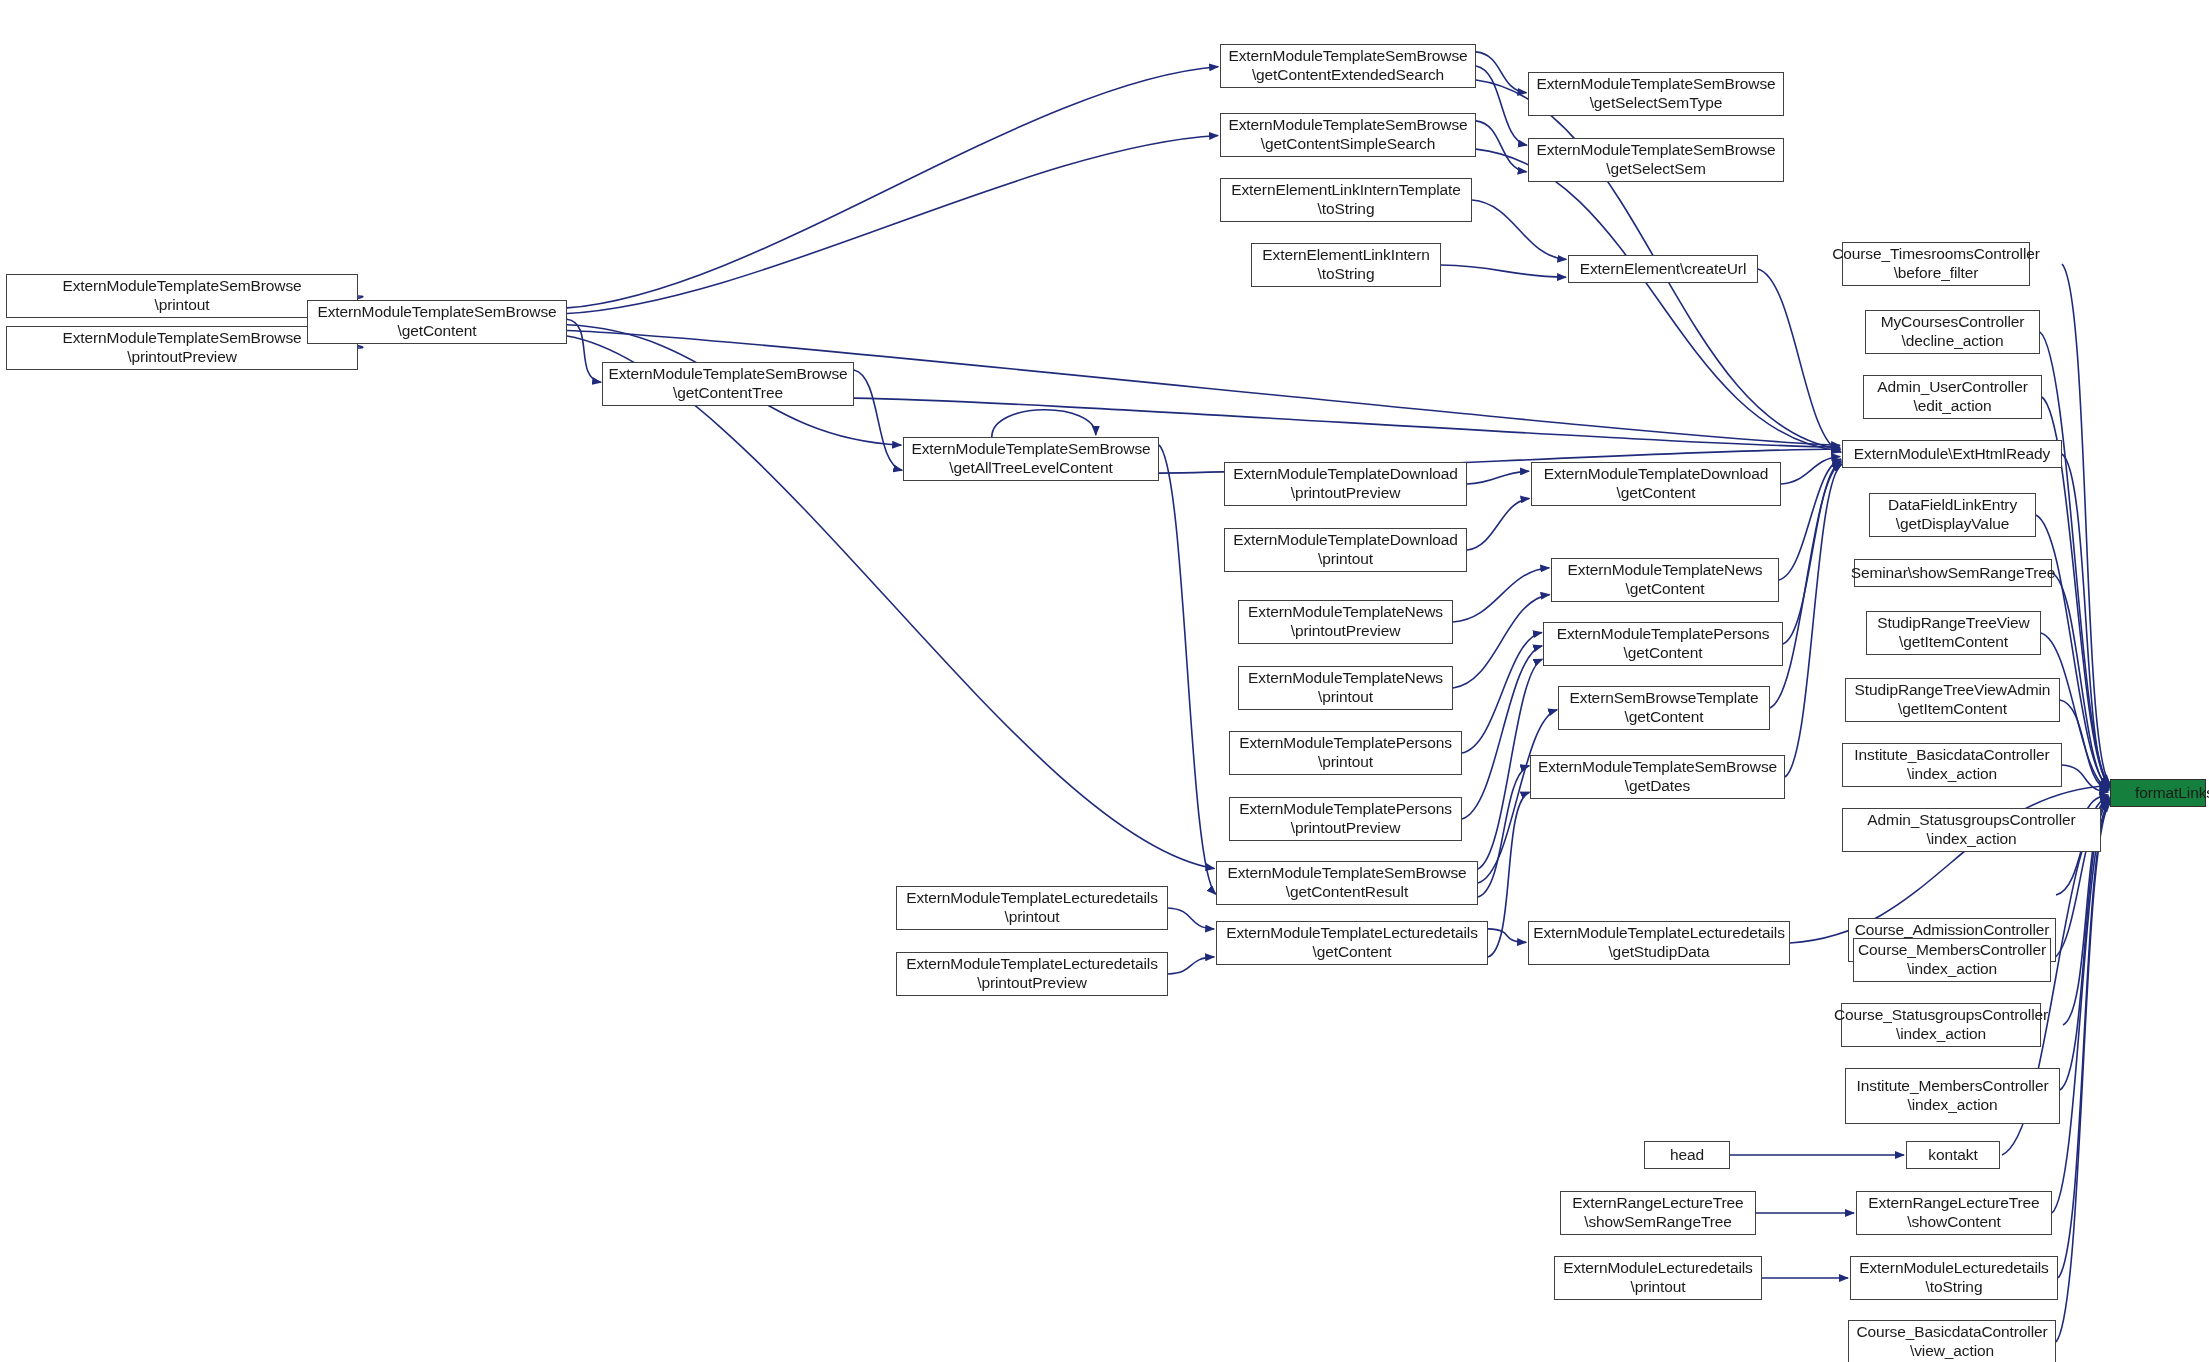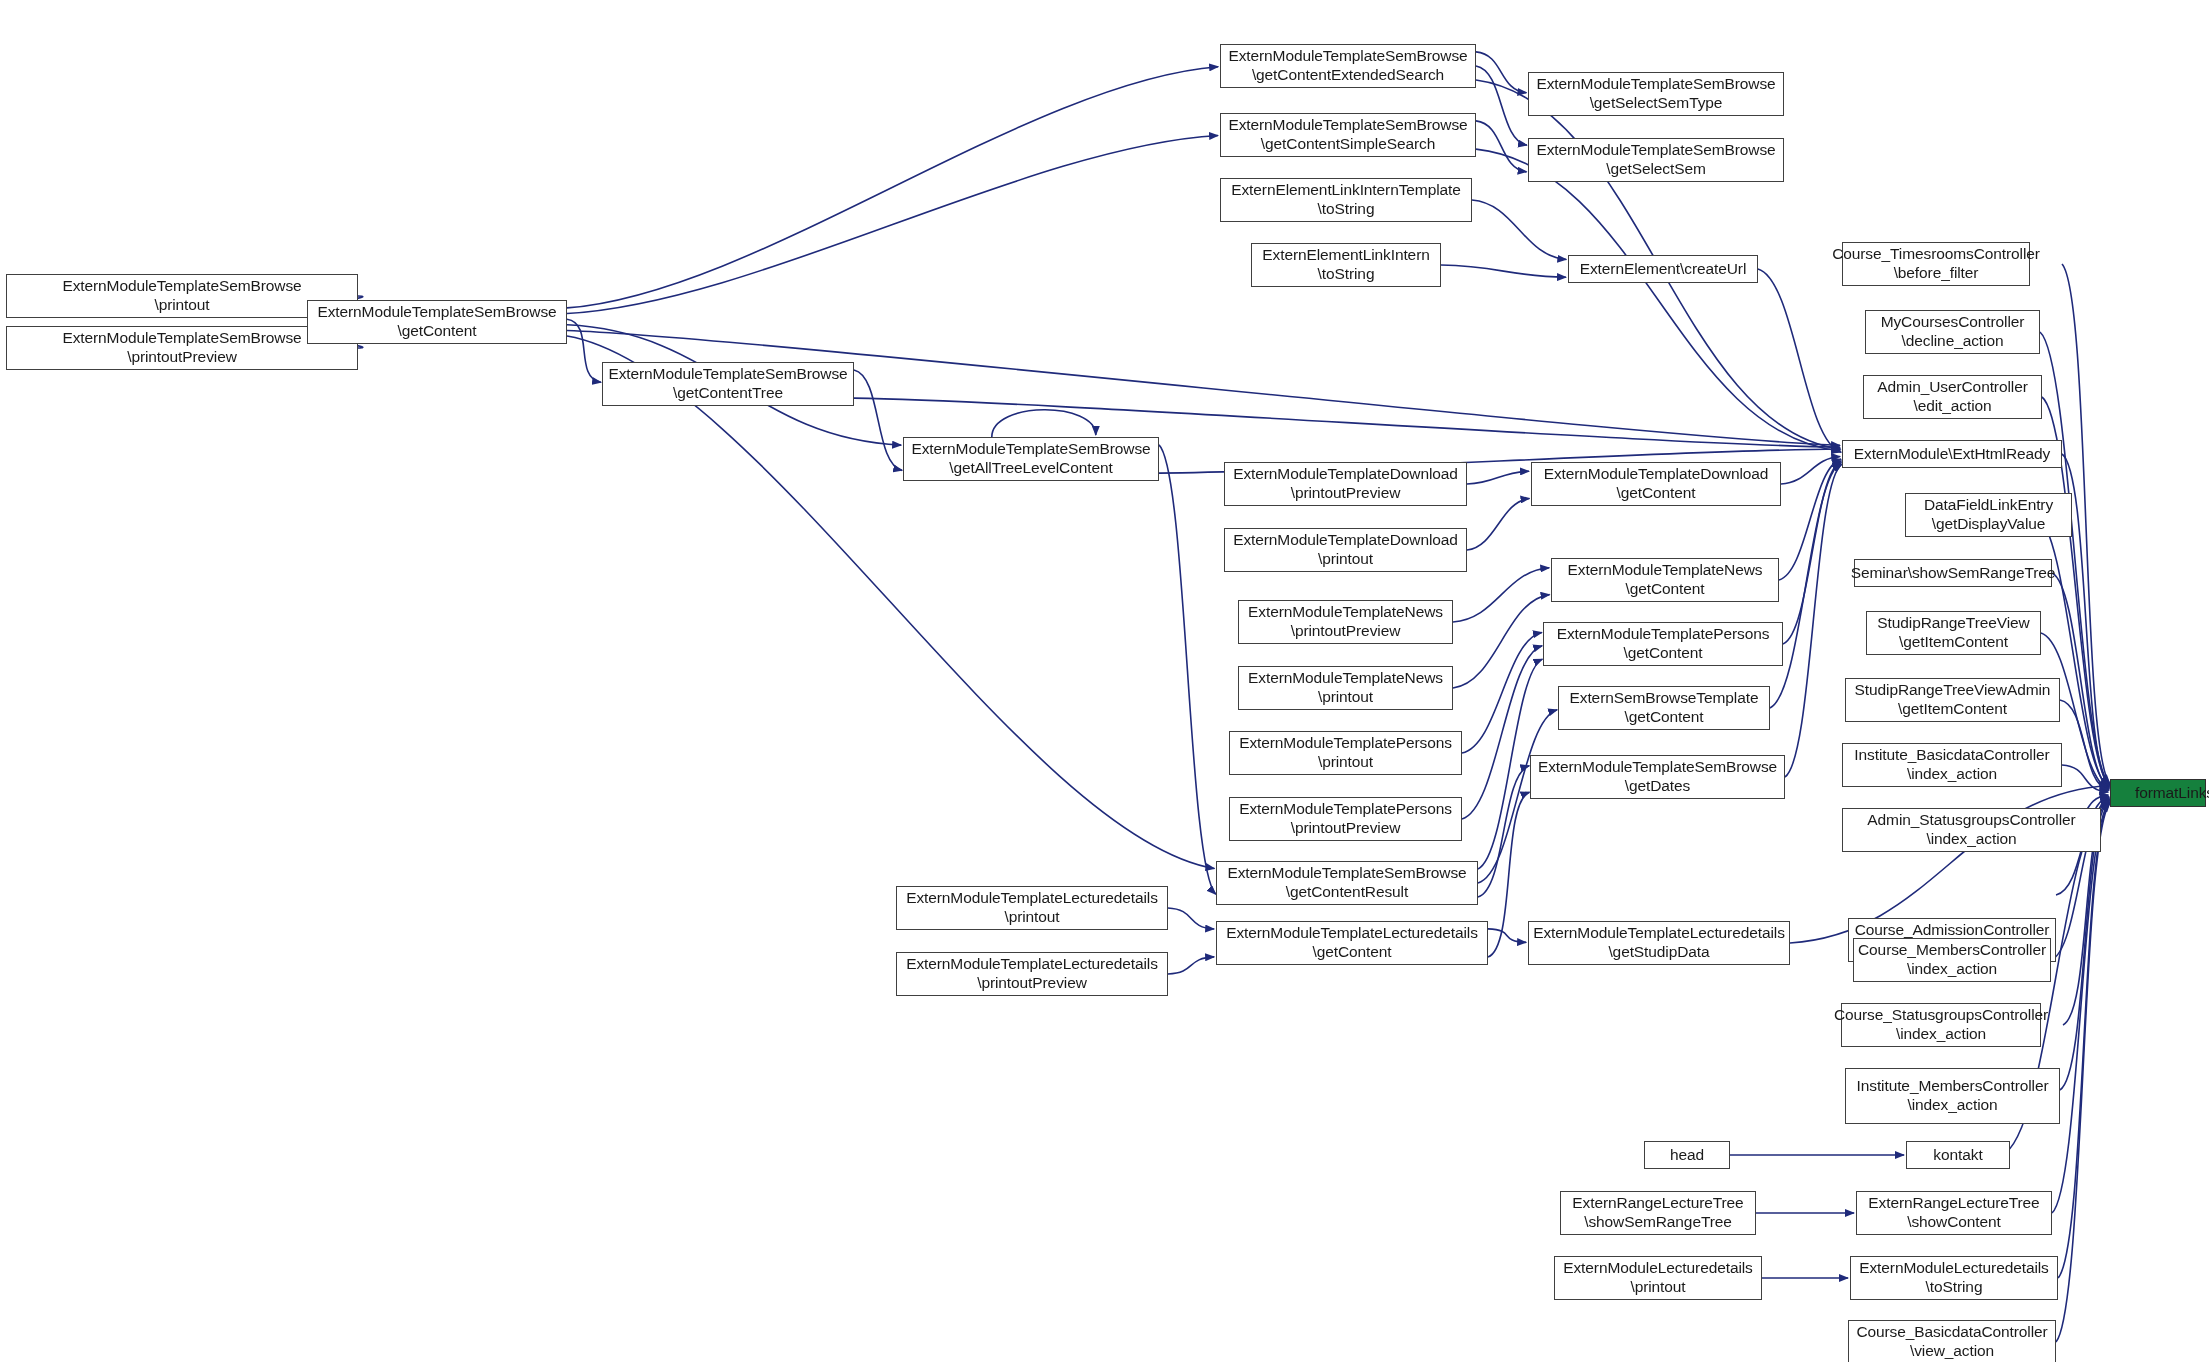--- a/index.html
+++ b/index.html
@@ -181,41 +181,41 @@
 \getDates</div>
       <div class="node" style="left: 1528px; top: 921px; width: 262px; height: 44px;">ExternModuleTemplateLecturedetails
 \getStudipData</div>
       <div class="node" style="left: 1842px; top: 242px; width: 188px; height: 44px;">Course_TimesroomsController
 \before_filter</div>
       <div class="node" style="left: 1865px; top: 310px; width: 175px; height: 44px;">MyCoursesController
 \decline_action</div>
       <div class="node" style="left: 1863px; top: 375px; width: 179px; height: 44px;">Admin_UserController
 \edit_action</div>
       <div class="node" style="left: 1842px; top: 440px; width: 220px; height: 28px;">ExternModule\ExtHtmlReady</div>
-      <div class="node" style="left: 1869px; top: 493px; width: 167px; height: 44px; margin-left: 36px;">DataFieldLinkEntry
+      <div class="node" style="left: 1869px; top: 493px; width: 167px; height: 44px;">DataFieldLinkEntry
 \getDisplayValue</div>
       <div class="node" style="left: 1854px; top: 559px; width: 198px; height: 28px;">Seminar\showSemRangeTree</div>
       <div class="node" style="left: 1866px; top: 611px; width: 175px; height: 44px;">StudipRangeTreeView
 \getItemContent</div>
       <div class="node" style="left: 1845px; top: 678px; width: 215px; height: 44px;">StudipRangeTreeViewAdmin
 \getItemContent</div>
       <div class="node" style="left: 1842px; top: 743px; width: 220px; height: 44px;">Institute_BasicdataController
 \index_action</div>
       <div class="node" style="left: 1842px; top: 808px; width: 259px; height: 44px;">Admin_StatusgroupsController
 \index_action</div>
       <div class="node" style="left: 1848px; top: 873px; width: 208px; height: 44px; margin-top: 45px;">Course_AdmissionController
 \index_action</div>
       <div class="node" style="left: 1853px; top: 938px; width: 198px; height: 44px;">Course_MembersController
 \index_action</div>
       <div class="node" style="left: 1841px; top: 1003px; width: 200px; height: 44px;">Course_StatusgroupsController
 \index_action</div>
       <div class="node" style="left: 1845px; top: 1068px; width: 215px; height: 56px;">Institute_MembersController
 \index_action</div>
       <div class="node" style="left: 1644px; top: 1141px; width: 86px; height: 28px;">head</div>
-      <div class="node" style="left: 1906px; top: 1141px; width: 104px; height: 28px;">kontakt</div>
+      <div class="node" style="left: 1906px; top: 1141px; width: 94px; height: 28px;">kontakt</div>
       <div class="node" style="left: 1560px; top: 1191px; width: 196px; height: 44px;">ExternRangeLectureTree
 \showSemRangeTree</div>
       <div class="node" style="left: 1856px; top: 1191px; width: 196px; height: 44px;">ExternRangeLectureTree
 \showContent</div>
       <div class="node" style="left: 1554px; top: 1256px; width: 208px; height: 44px;">ExternModuleLecturedetails
 \printout</div>
       <div class="node" style="left: 1850px; top: 1256px; width: 208px; height: 44px;">ExternModuleLecturedetails
 \toString</div>
       <div class="node" style="left: 1848px; top: 1320px; width: 208px; height: 44px;">Course_BasicdataController
 \view_action</div>

